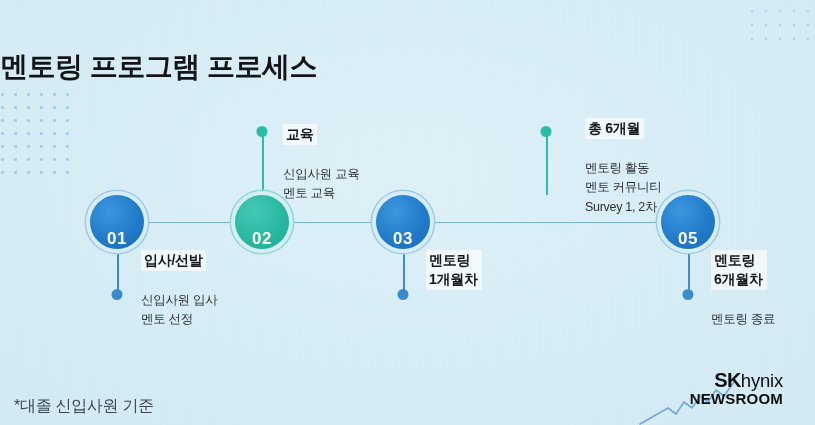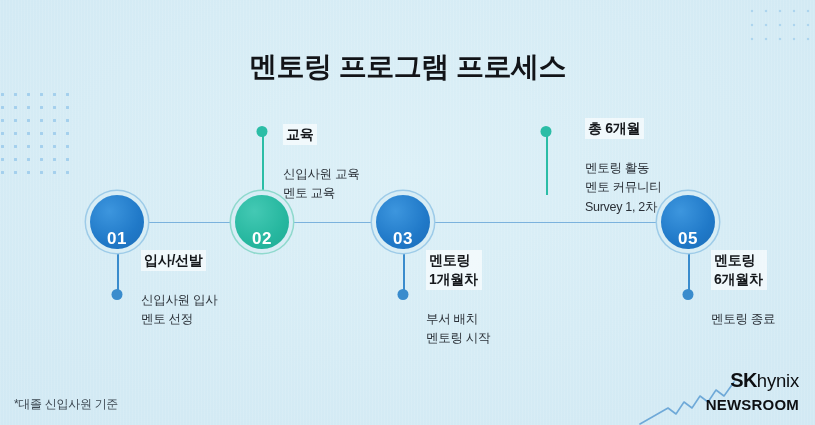--- a/index.html
+++ b/index.html
@@ -64,21 +64,21 @@
     z-index: 1;
     pointer-events: none;
   }
 
   
   .title {
     position: absolute;
     top: 48px;
     left: 0;
     width: 100%;
-    text-align: center;
+    text-align: left;
     font-size: 28px;
     font-weight: 700;
     letter-spacing: -0.5px;
     color: #121418;
     z-index: 5;
   }
 
   
   .timeline {
     position: absolute;
@@ -169,47 +169,46 @@
     line-height: 1.55;
     white-space: nowrap;
     letter-spacing: -0.3px;
   }
 
   
   .footnote {
     position: absolute;
     left: 14px;
     top: 396px;
-    font-size: 12px;
+    font-size: 16px;
     color: #3b4650;
     letter-spacing: -0.3px;
     z-index: 5;
   }
 
   .logo {
     position: absolute;
-    right: 16px;
+    right: 32px;
     top: 370px;
     text-align: right;
     z-index: 5;
     line-height: 1;
   }
   .logo-top {
     font-size: 20px;
     font-weight: 700;
     color: #0d0f12;
     letter-spacing: -0.6px;
   }
   .logo-top .hy {
     font-weight: 400;
     font-size: 18.5px;
     letter-spacing: -0.2px;
   }
   .logo-bottom {
-    margin-top: 6px;
     font-size: 15px;
     font-weight: 700;
     color: #0d0f12;
     letter-spacing: 0.2px;
   }
 </style>
 </head>
 <body>
 
 <div class="poster">
@@ -259,24 +258,20 @@
     <div class="stem blue" style="left:403px; top:222px; height:72px;"></div>
     <div class="enddot blue" style="left:403px; top:289px;"></div>
     <div class="node blue" style="left:403px;">
       <span>03</span>
     </div>
     <div class="label-block" style="left:426px; top:250px;">
       <div class="label-head">
         <span>멘토링</span>
         <span class="l2">1개월차</span>
       </div>
-      <div class="label-sub">
-        <div>부서 배치</div>
-        <div>멘토링 시작</div>
-      </div>
     </div>
 
     <div class="stem teal" style="left:546px; top:133px; height:62px;"></div>
     <div class="enddot teal" style="left:546px; top:126px;"></div>
     <div class="label-block" style="left:585px; top:118px;">
       <div class="label-head">
         <span>총 6개월</span>
       </div>
       <div class="label-sub">
         <div>멘토링 활동</div>

